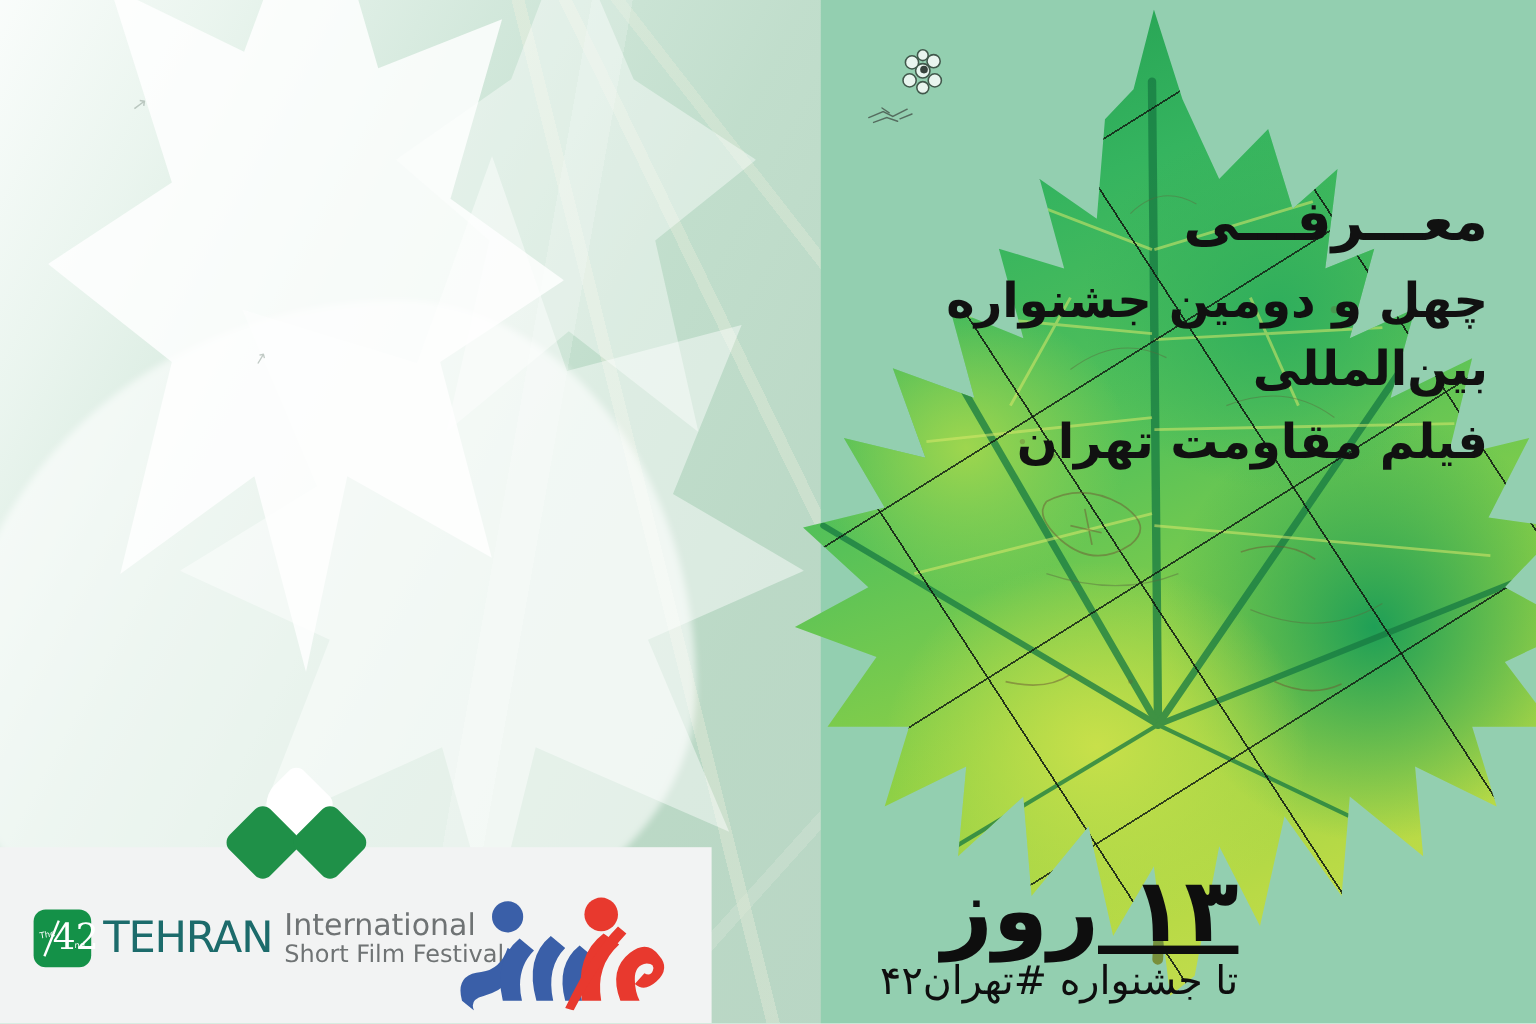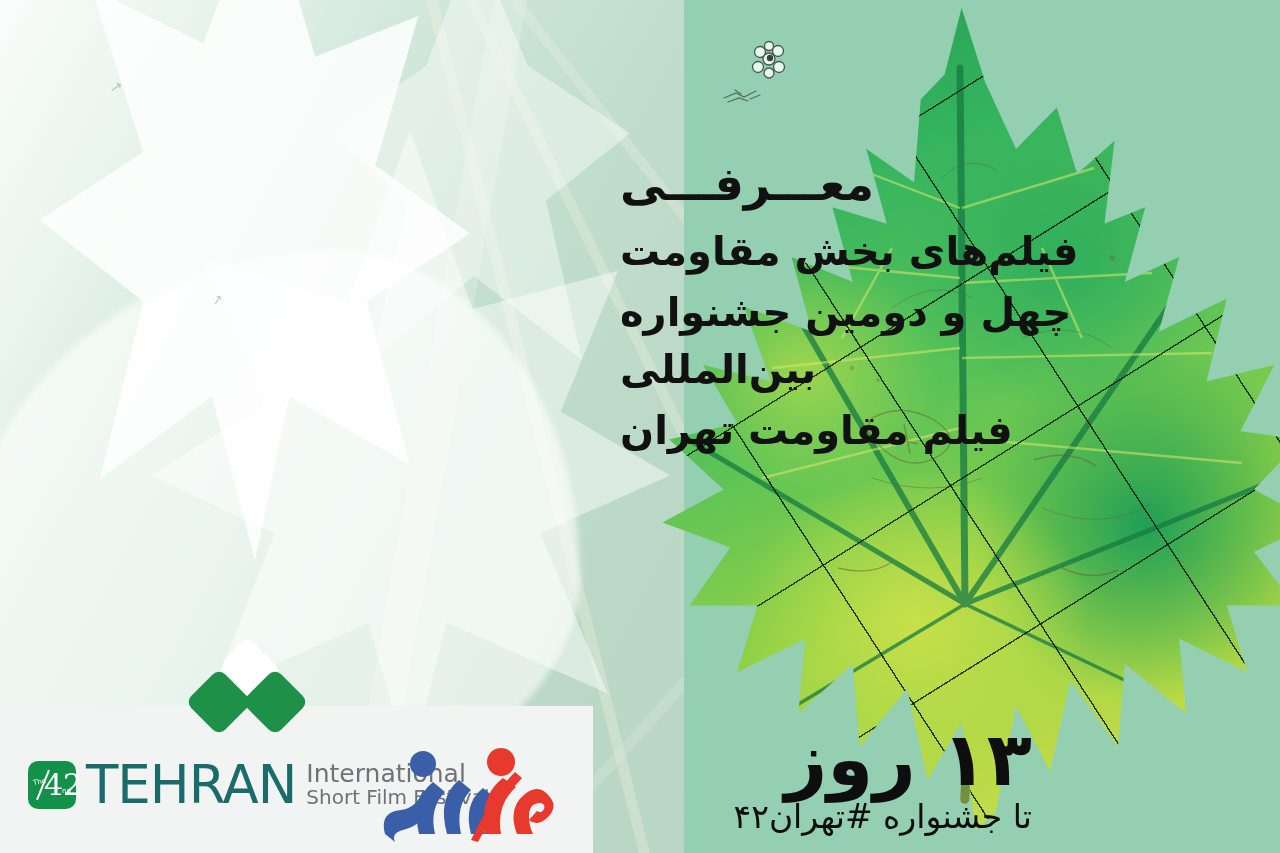--- a/index.html
+++ b/index.html
@@ -117,35 +117,35 @@
     background:linear-gradient(180deg,#1d8a49,#7a8f3a);
     border-radius:0 0 5px 5px;transform:rotate(3deg);
   }
 
   
   .doodle{position:absolute;opacity:.8;}
 
   
   .headline{
     position:absolute;right:40px;top:152px;width:620px;
-    text-align:left;color:#111;direction:rtl;
+    text-align:right;color:#111;direction:rtl;
     font-weight:bold;line-height:1.42;
   }
   .hl-1{font-size:46px;letter-spacing:6px;margin-bottom:6px;}
   .hl-2{font-size:40px;margin-bottom:4px;}
   .hl-3{font-size:40px;margin-bottom:4px;}
   .hl-4{font-size:40px;}
 
   
   .countdown{
     position:absolute;left:0;bottom:18px;width:360px;
     direction:rtl;text-align:right;color:#0e0e0e;
     padding-right:12px;box-sizing:border-box;
   }
-  .cd-days{font-size:74px;font-weight:bold;line-height:.96;letter-spacing:-1px;}
+  .cd-days{font-size:74px;font-weight:bold;line-height:.96;letter-spacing:-1px;text-decoration:underline;}
   .cd-sub{font-size:33px;font-weight:normal;margin-top:4px;line-height:1.1;}
 
   
   .logo-bar{
     position:absolute;left:0;bottom:0;width:593px;height:147px;
     background:#f2f3f3;
   }
   
   .trefoil{position:absolute;left:192px;top:-60px;width:110px;height:92px;}
   .dia{position:absolute;width:48px;height:48px;transform:rotate(45deg);border-radius:9px;}
@@ -157,21 +157,21 @@
   .badge{
     width:48px;height:48px;background:#149148;border-radius:10px;
     position:relative;flex:0 0 auto;
   }
   .badge .b-the{position:absolute;left:5px;top:17px;color:#fff;font-size:7px;transform:rotate(-10deg);}
   .badge .b-num{position:absolute;left:16px;top:6px;color:#fff;font-size:30px;font-family:"DejaVu Serif",serif;}
   .badge .b-nd{position:absolute;right:5px;top:26px;color:#fff;font-size:7px;}
   .badge .b-slash{position:absolute;left:14px;top:8px;width:2px;height:32px;background:#fff;transform:rotate(22deg);}
 
   .wordmark{
-    font-size:53px;letter-spacing:-1px;color:#1c6b6b;
+    font-size:36px;letter-spacing:-1px;color:#1c6b6b;
     font-family:"DejaVu Sans","Liberation Sans",sans-serif;
     line-height:1;
   }
   .subwords{display:flex;flex-direction:column;line-height:1.06;margin-right:0;}
   .sw-1{font-size:25px;color:#6f7374;}
   .sw-2{font-size:20px;color:#6f7374;}
 
   
   .figmark{position:absolute;left:375px;top:36px;width:200px;height:100px;}
 
@@ -278,21 +278,20 @@
     </div>
 
     <div class="countdown nosel">
       <div class="cd-days">۱۳ روز</div>
       <div class="cd-sub">تا جشنواره #تهران۴۲</div>
     </div>
   </div>
 
   <div class="headline nosel">
     <div class="hl-1">معـــرفـــی</div>
-    <div class="hl-2">فیلم‌های بخش مقاومت</div>
     <div class="hl-3">چهل و دومین جشنواره بین‌المللی</div>
     <div class="hl-4">فیلم مقاومت تهران</div>
   </div>
 
   <div class="logo-bar">
 
     <div class="trefoil">
       <div class="dia dia-top"></div>
       <div class="dia dia-l"></div>
       <div class="dia dia-r"></div>

